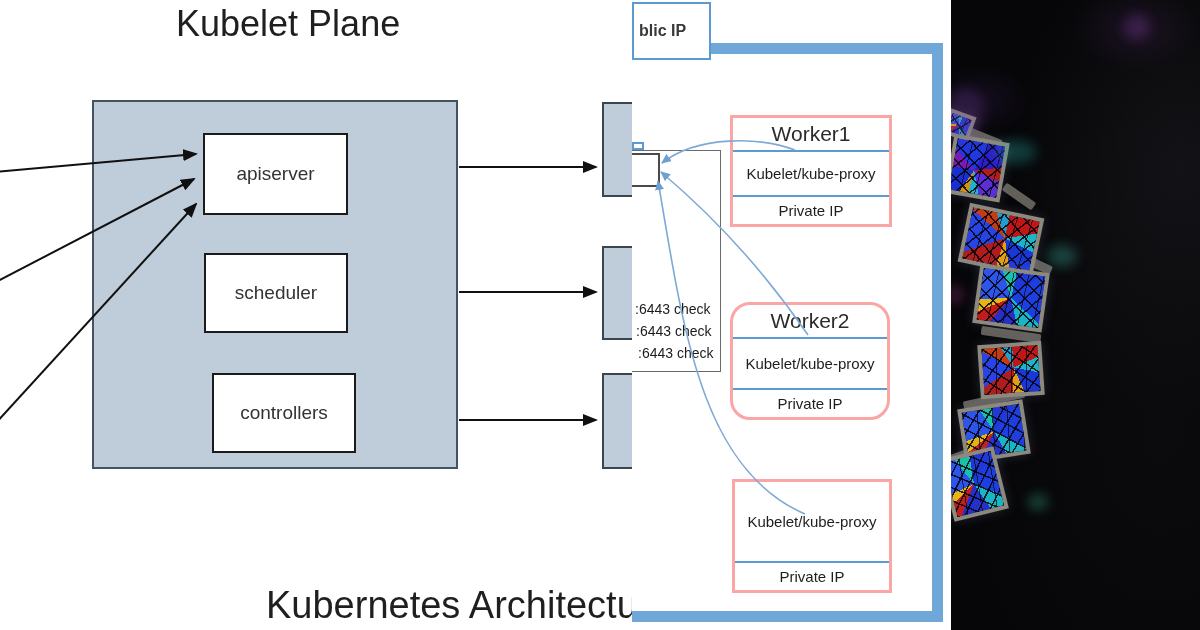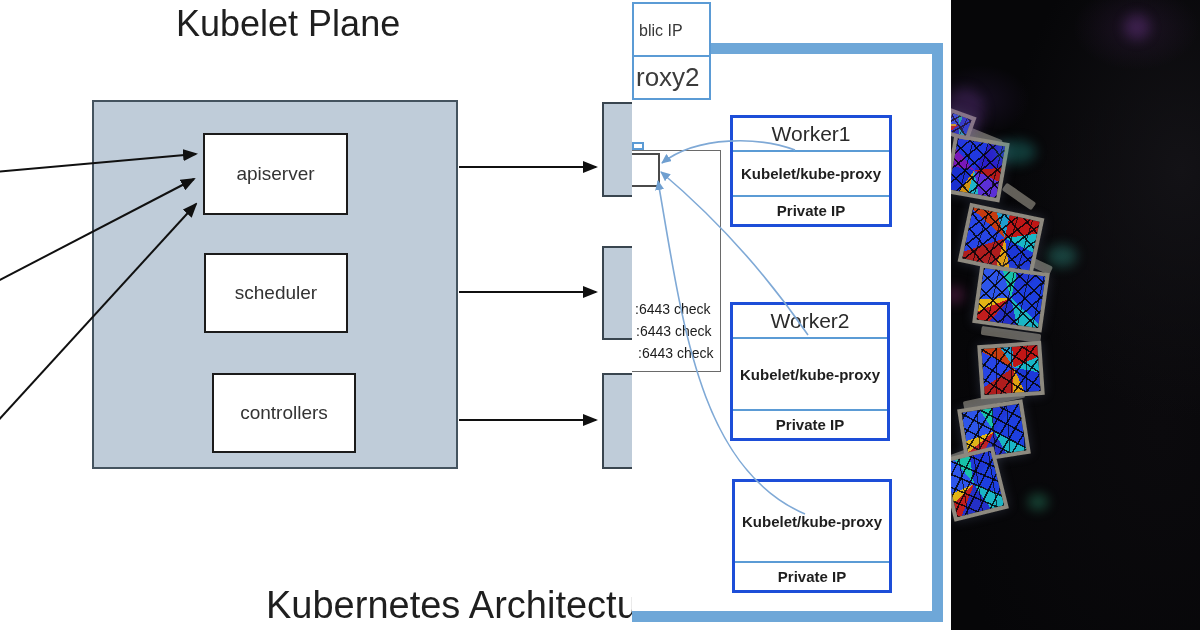--- a/index.html
+++ b/index.html
@@ -24,41 +24,41 @@
   #cut2{left:602px;top:246px;height:94px;}
   #cut3{left:602px;top:373px;height:96px;}
   .arrow-svg{position:absolute;left:0;top:0;}
 
   
   #panel-mid{left:632px;width:319px;background:#fff;}
   #cluster-box{position:absolute;left:-30px;top:43px;width:341px;height:579px;
                border:11px solid #6ea7d8;box-sizing:border-box;}
   .lb-sec{position:absolute;left:0;width:79px;background:#fff;border:2px solid #5b9bd5;
           box-sizing:border-box;display:flex;align-items:center;color:#383838;overflow:hidden;}
-  #lb-public{top:2px;height:58px;font-size:16px;font-weight:400;padding-left:5px;}
+  #lb-public{top:2px;height:58px;font-size:16px;font-weight:700;padding-left:5px;}
   #lb-name{top:55px;height:45px;font-size:26px;padding-left:2px;color:#3b3b3b;}
   #lb-private{top:103px;height:40px;font-size:16px;font-weight:600;text-indent:-5px;}
   #lb-frag{position:absolute;left:0;top:142px;width:12px;height:8px;background:#fff;
            border:2px solid #5b9bd5;box-sizing:border-box;}
   #master-tall-box{position:absolute;left:-2px;top:150px;width:91px;height:222px;
                    background:#fff;border:1px solid #6a6a6a;box-sizing:border-box;}
   #lb-target-box{position:absolute;left:-2px;top:153px;width:30px;height:34px;
                  background:#fff;border:2px solid #4a4a4a;box-sizing:border-box;}
   #checks{position:absolute;left:3px;top:298px;font-size:14px;color:#1c1c1c;line-height:22px;white-space:nowrap;}
   #checks .chk2{padding-left:1px;} #checks .chk3{padding-left:3px;}
-  .worker{position:absolute;width:162px;background:#fff;border:3px solid #1d4ed8;
+  .worker{position:absolute;width:162px;background:#fff;border:3px solid #fca5a5;
           box-sizing:border-box;display:flex;flex-direction:column;}
   .w-title{flex:0 0 32px;line-height:32px;text-align:center;font-size:21px;color:#2b2b2b;
            border-bottom:2px solid #5b9bd5;}
   .w-row{display:flex;align-items:center;justify-content:center;font-size:15px;
-         font-weight:bold;color:#1e1e1e;}
+         font-weight:normal;color:#1e1e1e;}
   .w-row.a{flex:1;border-bottom:2px solid #5b9bd5;}
   .w-row.b{flex:0 0 27px;}
   #worker1{left:98px;top:115px;height:112px;}
-  #worker2{left:98px;top:302px;height:139px;width:160px;}
+  #worker2{left:98px;top:302px;height:118px;width:160px;border-radius:20px;}
   #worker3{left:100px;top:479px;height:114px;width:160px;}
 
   
   #panel-photo{left:951px;width:249px;
     background:
       radial-gradient(90px 60px at 185px 28px, rgba(95,45,120,.20), transparent 70%),
       radial-gradient(70px 50px at 30px 100px, rgba(90,50,140,.18), transparent 70%),
       radial-gradient(220px 320px at 230px 170px, #131216, transparent 78%),
       radial-gradient(260px 420px at 210px 430px, #0b0a0d, transparent 82%),
       #060608;}
@@ -114,21 +114,20 @@
       </g>
     </svg>
 
     <div id="k8s-caption" class="big-title">Kubernetes Architecture</div>
   </div>
 
   <div id="panel-mid" class="panel">
     <div id="cluster-box"></div>
 
     <div id="lb-public" class="lb-sec">blic IP</div>
-    <div id="lb-name" class="lb-sec">roxy2</div>
     <div id="lb-frag"></div>
 
     <div id="master-tall-box"></div>
     <div id="lb-target-box"></div>
 
     <div id="checks">
       <div class="chk1">:6443 check</div>
       <div class="chk2">:6443 check</div>
       <div class="chk3">:6443 check</div>
     </div>

